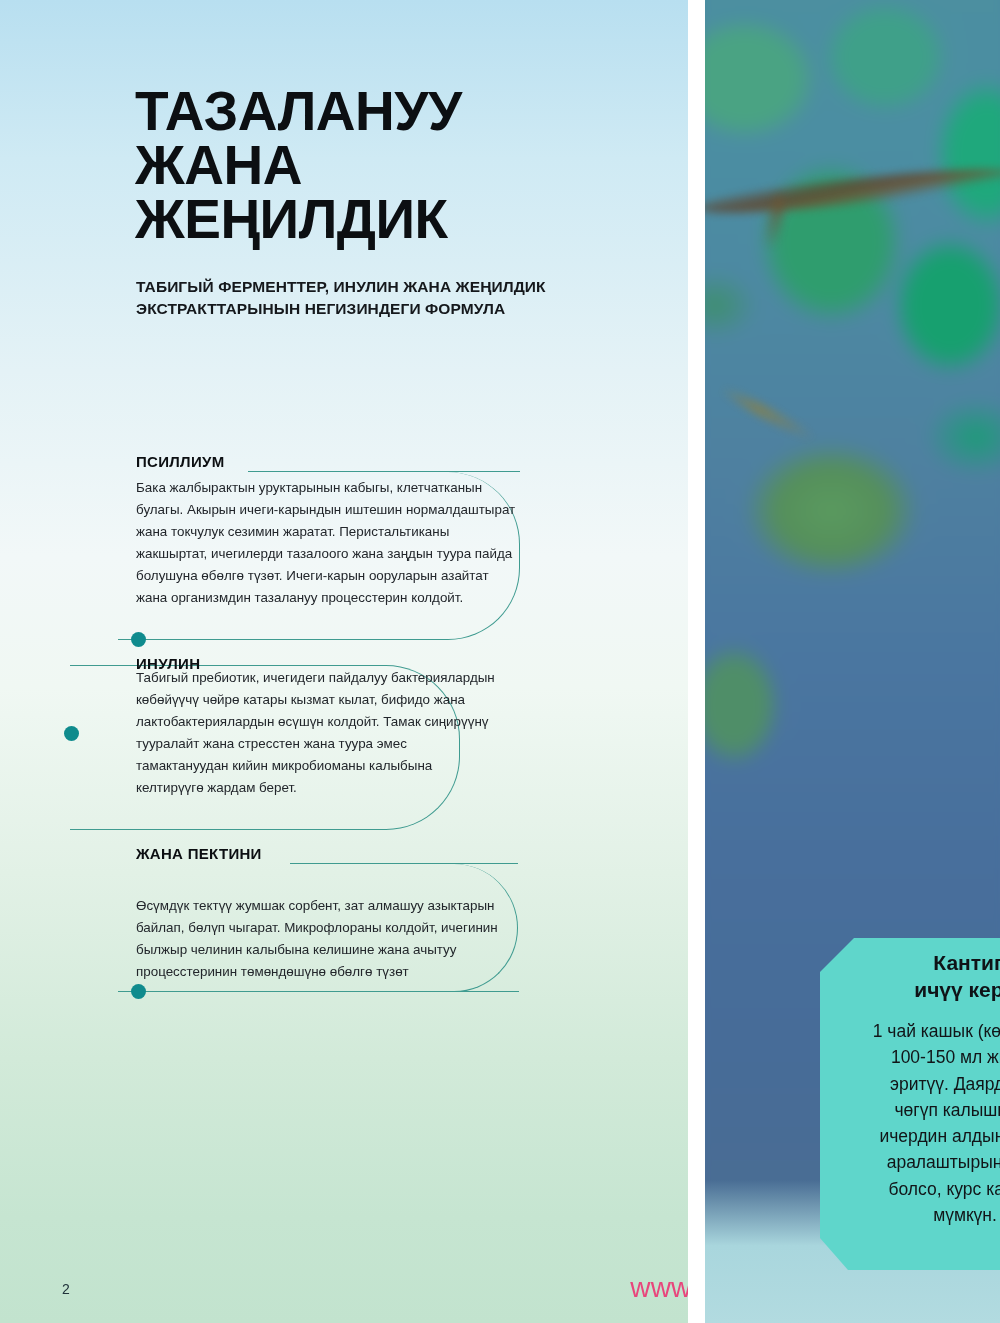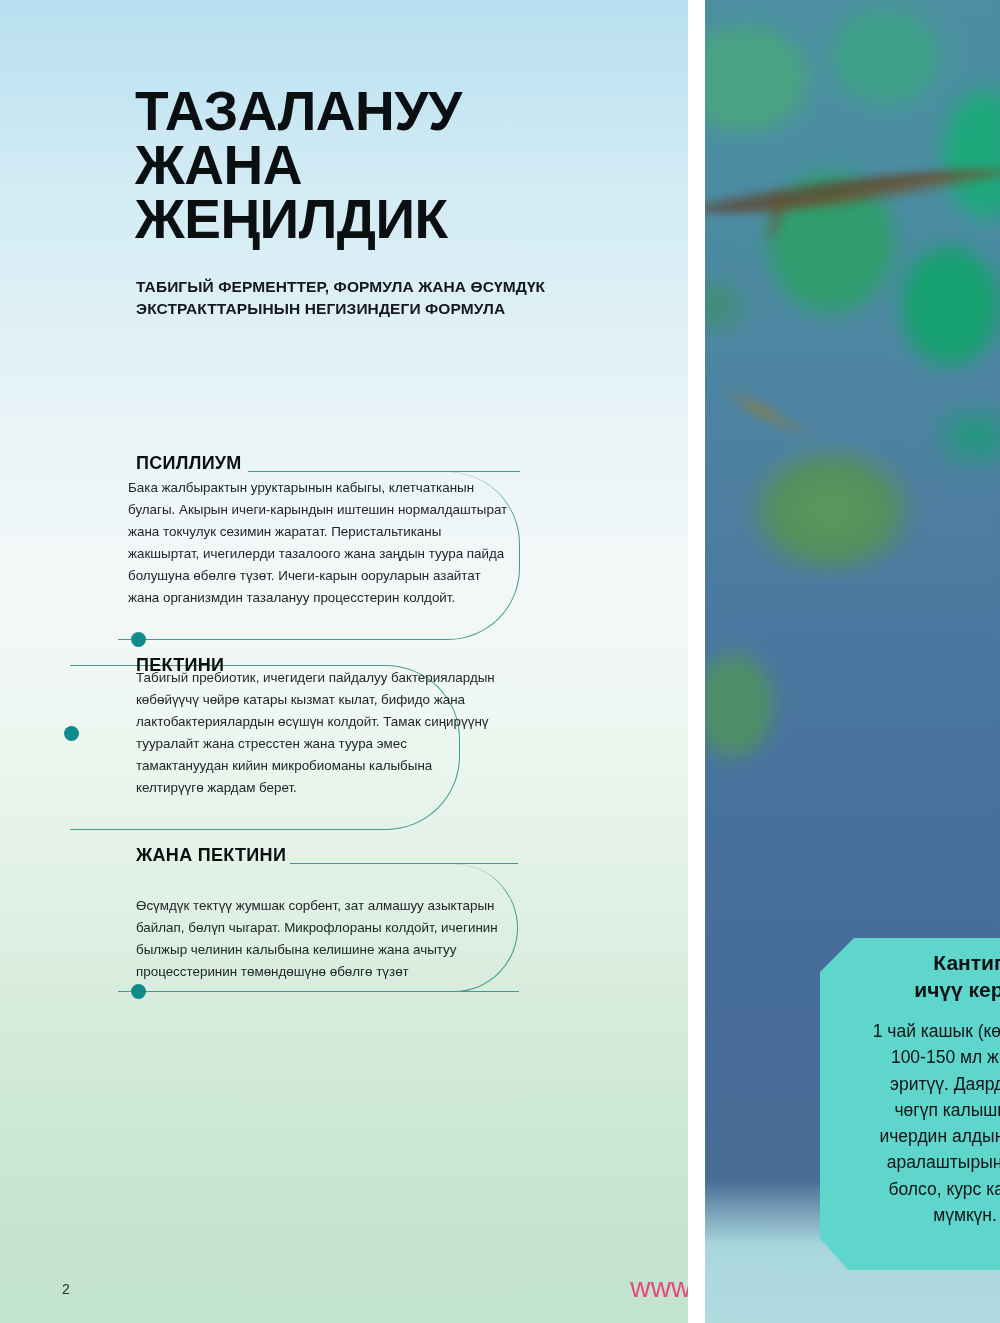--- a/index.html
+++ b/index.html
@@ -70,21 +70,21 @@
     position: absolute;
     border: 1.4px solid #3f9b90;
     border-left: none;
     border-radius: 0 72px 72px 0;
   }
   .card-frame.open-top {
     border-top: none;
   }
   .card-title {
     position: absolute;
-    font-size: 18px;
+    font-size: 15px;
     font-weight: 700;
     letter-spacing: 0.3px;
     color: #0c0f12;
     background: transparent;
     z-index: 3;
     white-space: nowrap;
   }
   .card-body {
     position: absolute;
     font-size: 13.4px;
@@ -111,21 +111,21 @@
     height: 1.4px;
     background: #3f9b90;
     z-index: 2;
   }
 
   
   #card-psyllium .card-frame {
     left: 118px; top: 472px; width: 402px; height: 168px;
   }
   #card-psyllium .card-title { left: 136px; top: 453px; }
-  #card-psyllium .card-body  { left: 128px; top: 477px; width: 380px; }
+  #card-psyllium .card-body  { left: 136px; top: 477px; width: 380px; }
   #card-psyllium .title-rule { left: 248px; top: 471px; width: 272px; }
   #card-psyllium .lead-line  { left: 139px; top: 639px; width: 115px; }
   #card-psyllium .dot        { left: 131px; top: 632px; }
 
   
   #card-inulin .card-frame {
     left: 70px; top: 665px; width: 390px; height: 165px;
     border-radius: 0 74px 74px 0;
   }
   #card-inulin .card-title { left: 136px; top: 655px; }
@@ -283,34 +283,34 @@
 <body>
 
 <div id="spread">
 
   <div id="left-page">
 
     <h1 id="page-title">ТАЗАЛАНУУ
 ЖАНА
 ЖЕҢИЛДИК</h1>
 
-    <p id="page-subtitle">ТАБИГЫЙ ФЕРМЕНТТЕР, ФОРМУЛА ЖАНА ӨСҮМДҮК ЭКСТРАКТТАРЫНЫН НЕГИЗИНДЕГИ ФОРМУЛА</p>
+    <p id="page-subtitle">ТАБИГЫЙ ФЕРМЕНТТЕР, ИНУЛИН ЖАНА ЖЕҢИЛДИК ЭКСТРАКТТАРЫНЫН НЕГИЗИНДЕГИ ФОРМУЛА</p>
 
     <div class="card" id="card-psyllium">
       <div class="card-frame open-top"></div>
       <div class="title-rule"></div>
       <div class="card-title">ПСИЛЛИУМ</div>
       <div class="card-body">Бака жалбырактын уруктарынын кабыгы, клетчатканын булагы. Акырын ичеги-карындын иштешин нормалдаштырат жана токчулук сезимин жаратат.  Перистальтиканы жакшыртат, ичегилерди тазалоого жана заңдын туура пайда болушуна өбөлгө түзөт. Ичеги-карын ооруларын азайтат жана организмдин тазалануу процесстерин колдойт.</div>
       <div class="lead-line"></div>
       <div class="dot"></div>
     </div>
 
     <div class="card" id="card-inulin">
       <div class="card-frame"></div>
-      <div class="card-title">ПЕКТИНИ</div>
+      <div class="card-title">ИНУЛИН</div>
       <div class="card-body">Табигый пребиотик, ичегидеги пайдалуу бактериялардын көбөйүүчү чөйрө катары кызмат кылат, бифидо жана лактобактериялардын өсүшүн колдойт.  Тамак сиңирүүнү тууралайт жана стресстен жана туура эмес тамактануудан кийин микробиоманы калыбына келтирүүгө жардам берет.</div>
       <div class="dot"></div>
     </div>
 
     <div class="card" id="card-pectin">
       <div class="card-frame open-top"></div>
       <div class="title-rule"></div>
       <div class="card-title">ЖАНА ПЕКТИНИ</div>
       <div class="card-body">Өсүмдүк тектүү жумшак сорбент, зат алмашуу азыктарын байлап, бөлүп чыгарат. Микрофлораны колдойт, ичегинин былжыр челинин калыбына келишине жана ачытуу процесстеринин төмөндөшүнө өбөлгө түзөт</div>
       <div class="lead-line"></div>

